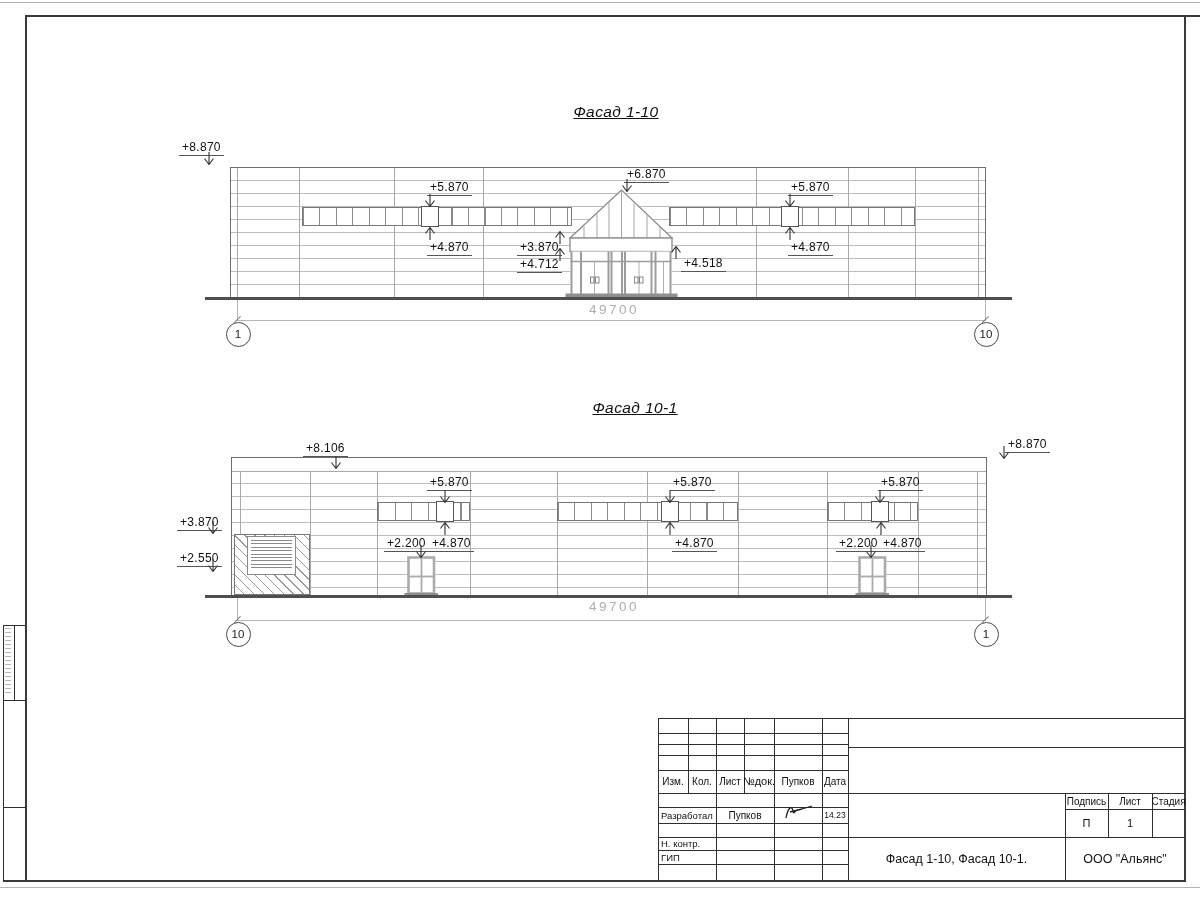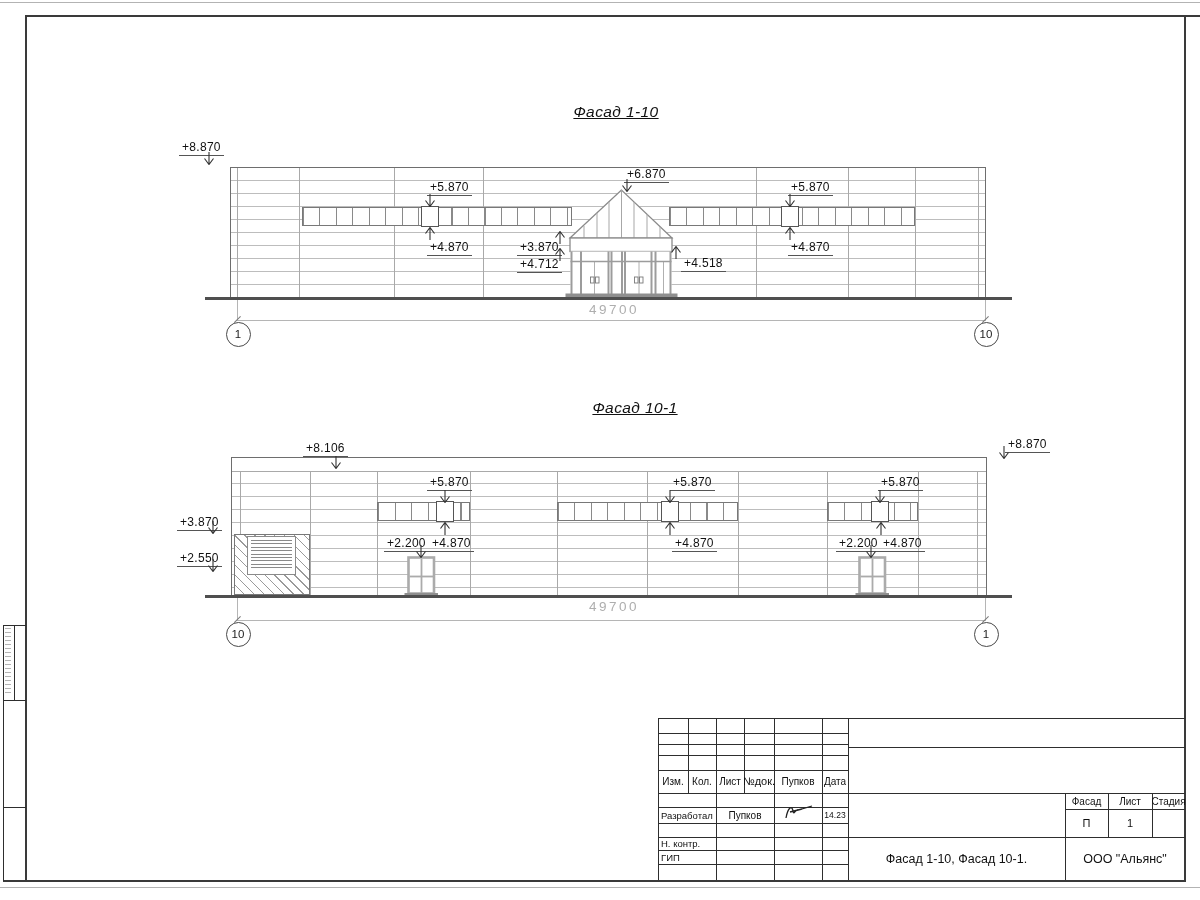--- a/index.html
+++ b/index.html
@@ -335,21 +335,21 @@
     <div class="tbt tbl" style="left:658px;top:807px;width:58px;height:16px">Разработал</div>
     <div class="tbt" style="left:716px;top:807px;width:58px;height:16px">Пупков</div>
     <svg class="p" style="left:782px;top:803px" width="34" height="20" viewBox="0 0 34 20">
       <path d="M4 15 C6 4,10 2,11 8 C12 13,13 6,16 7 L30 3 M8 9 L20 6" fill="none" stroke="#222" stroke-width="1.3"></path>
     </svg>
     <div class="tbt" style="left:822px;top:807px;width:26px;height:16px;font-size:8.5px">14.23</div>
 
     <div class="tbt tbl" style="left:658px;top:837px;width:58px;height:13px">Н. контр.</div>
     <div class="tbt tbl" style="left:658px;top:850px;width:58px;height:14px">ГИП</div>
 
-    <div class="tbt" style="left:1065px;top:793px;width:43px;height:16px">Фасад</div>
+    <div class="tbt" style="left:1065px;top:793px;width:43px;height:16px">Подпись</div>
     <div class="tbt" style="left:1108px;top:793px;width:44px;height:16px">Лист</div>
     <div class="tbt" style="left:1152px;top:793px;width:33px;height:16px">Стадия</div>
     <div class="tbt" style="left:1065px;top:809px;width:43px;height:28px;font-size:11px">П</div>
     <div class="tbt" style="left:1108px;top:809px;width:44px;height:28px;font-size:11px">1</div>
     <div class="tbt" style="left:1152px;top:809px;width:33px;height:28px;font-size:11px"></div>
 
     <div class="tbt big" style="left:848px;top:837px;width:217px;height:43px">Фасад 1-10, Фасад 10-1.</div>
     <div class="tbt big" style="left:1065px;top:837px;width:120px;height:43px">ООО "Альянс"</div>
   </div>
 

